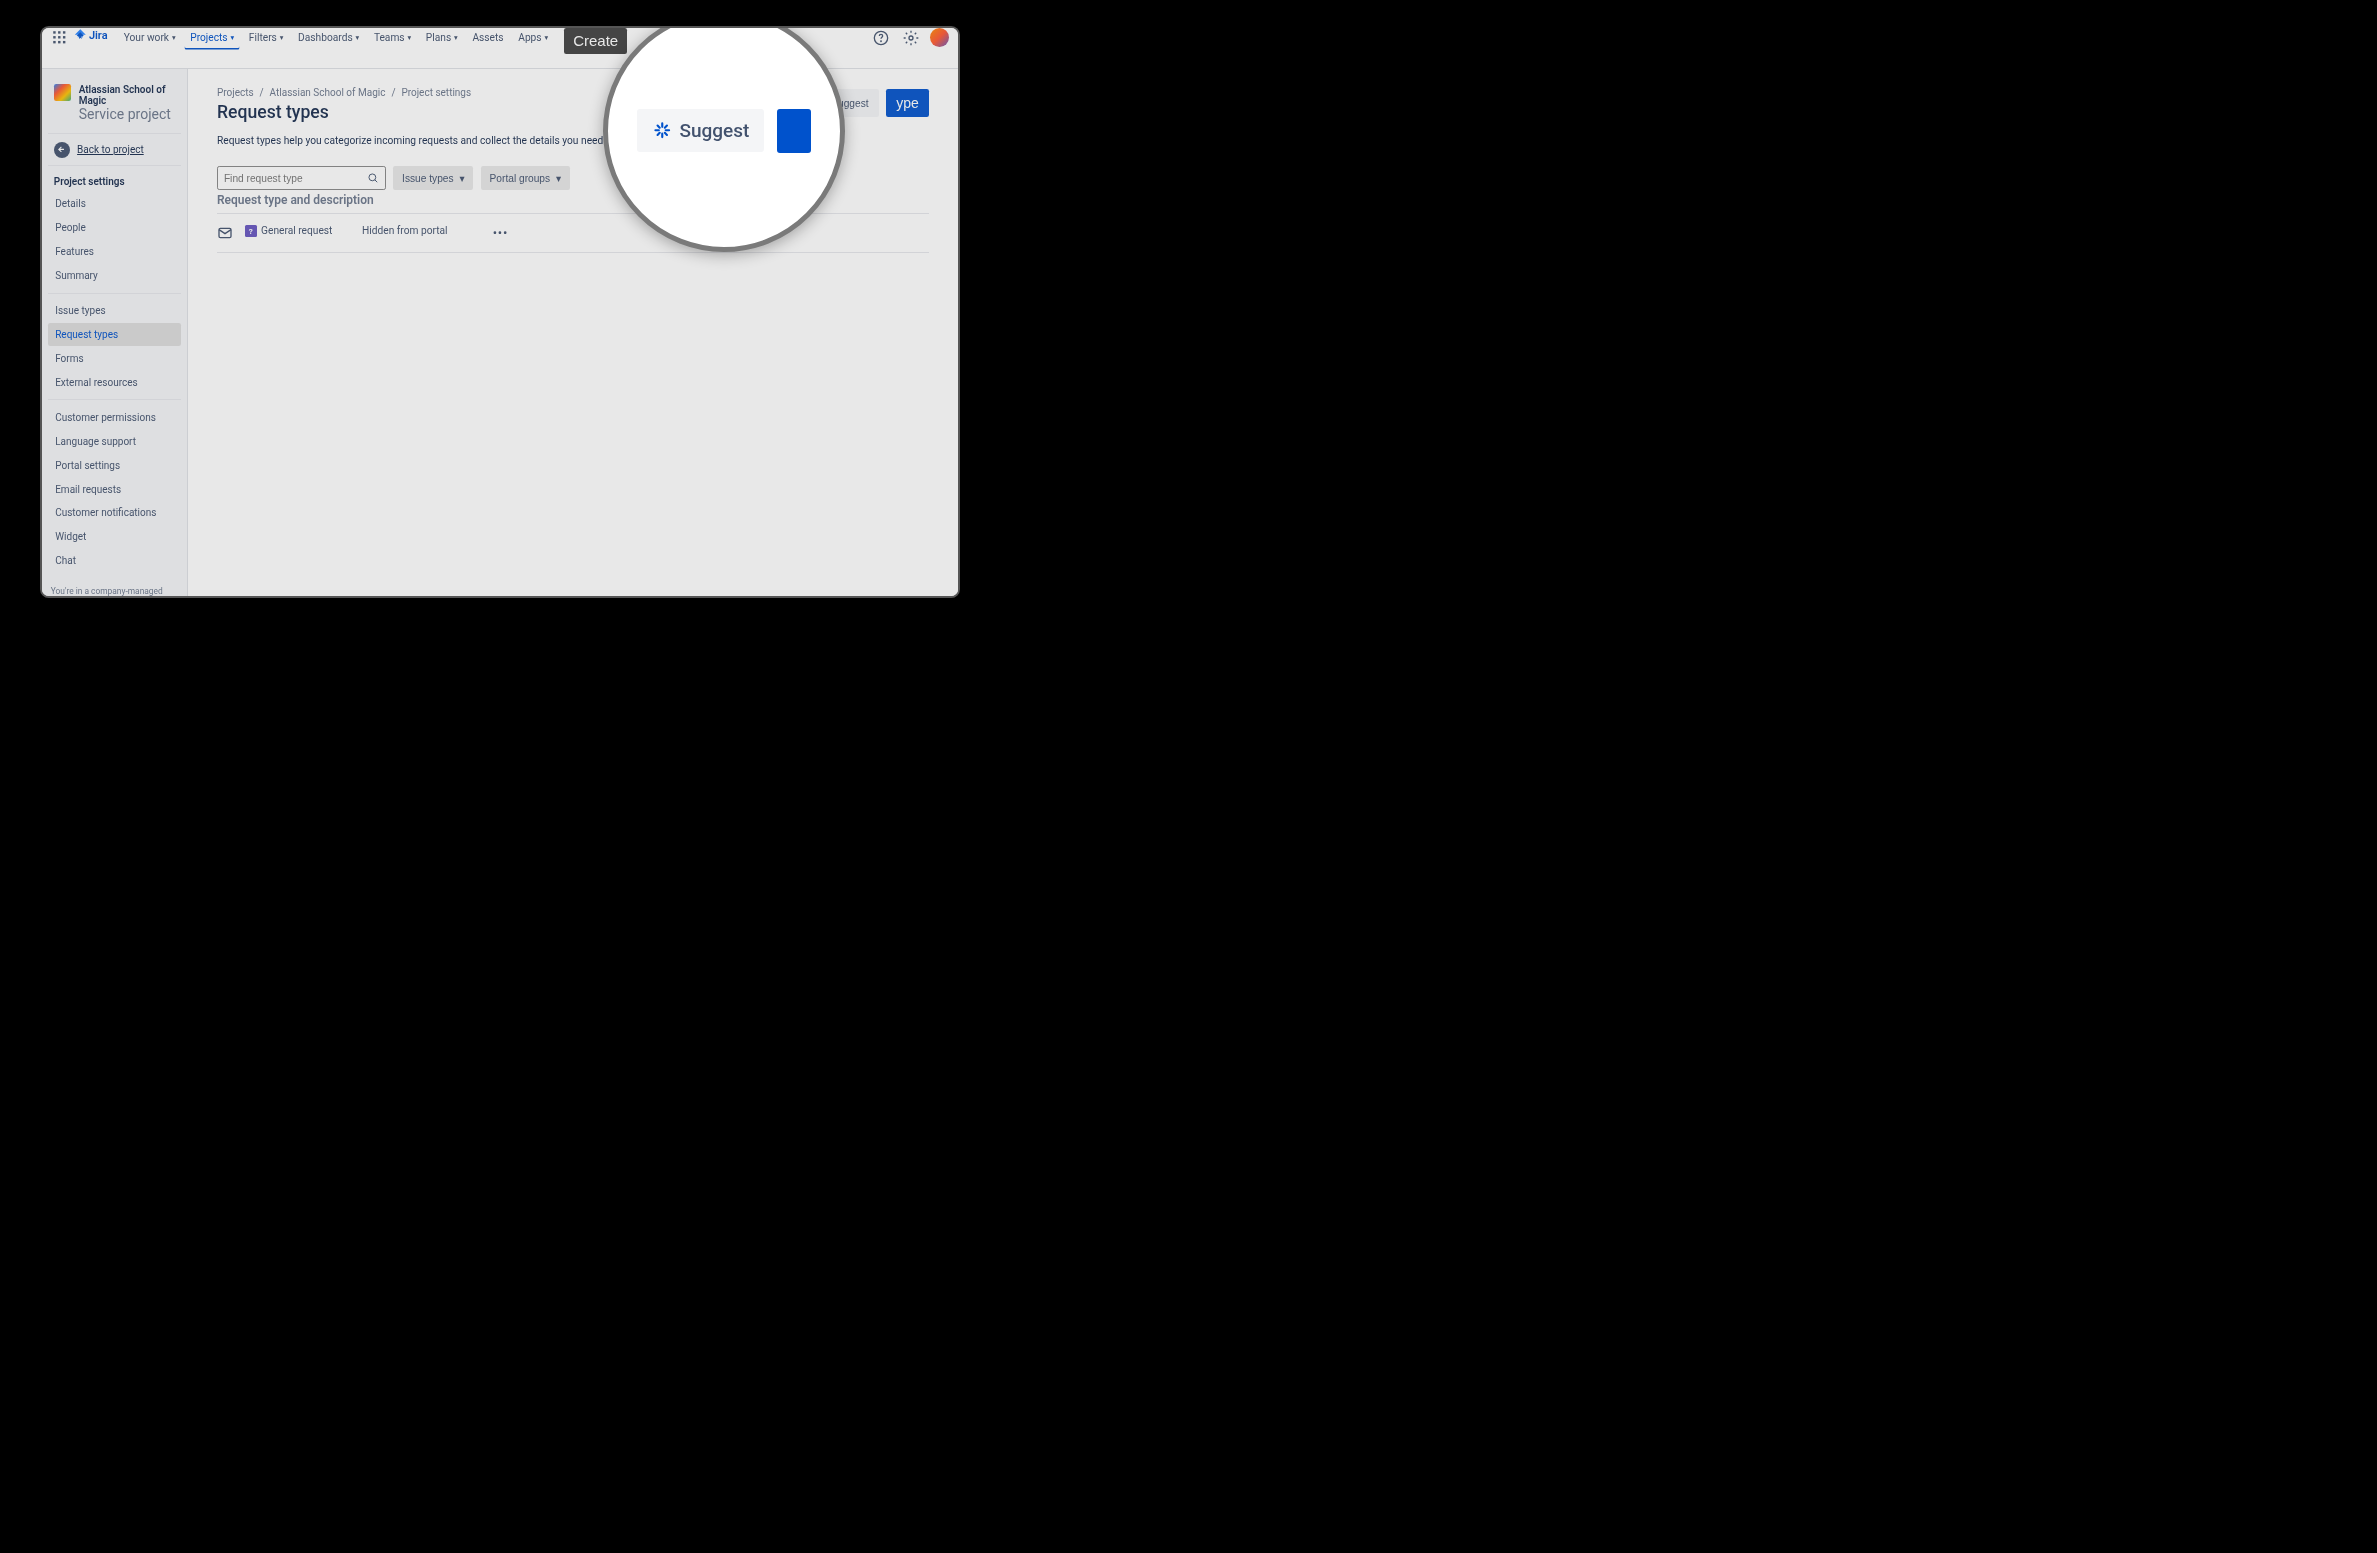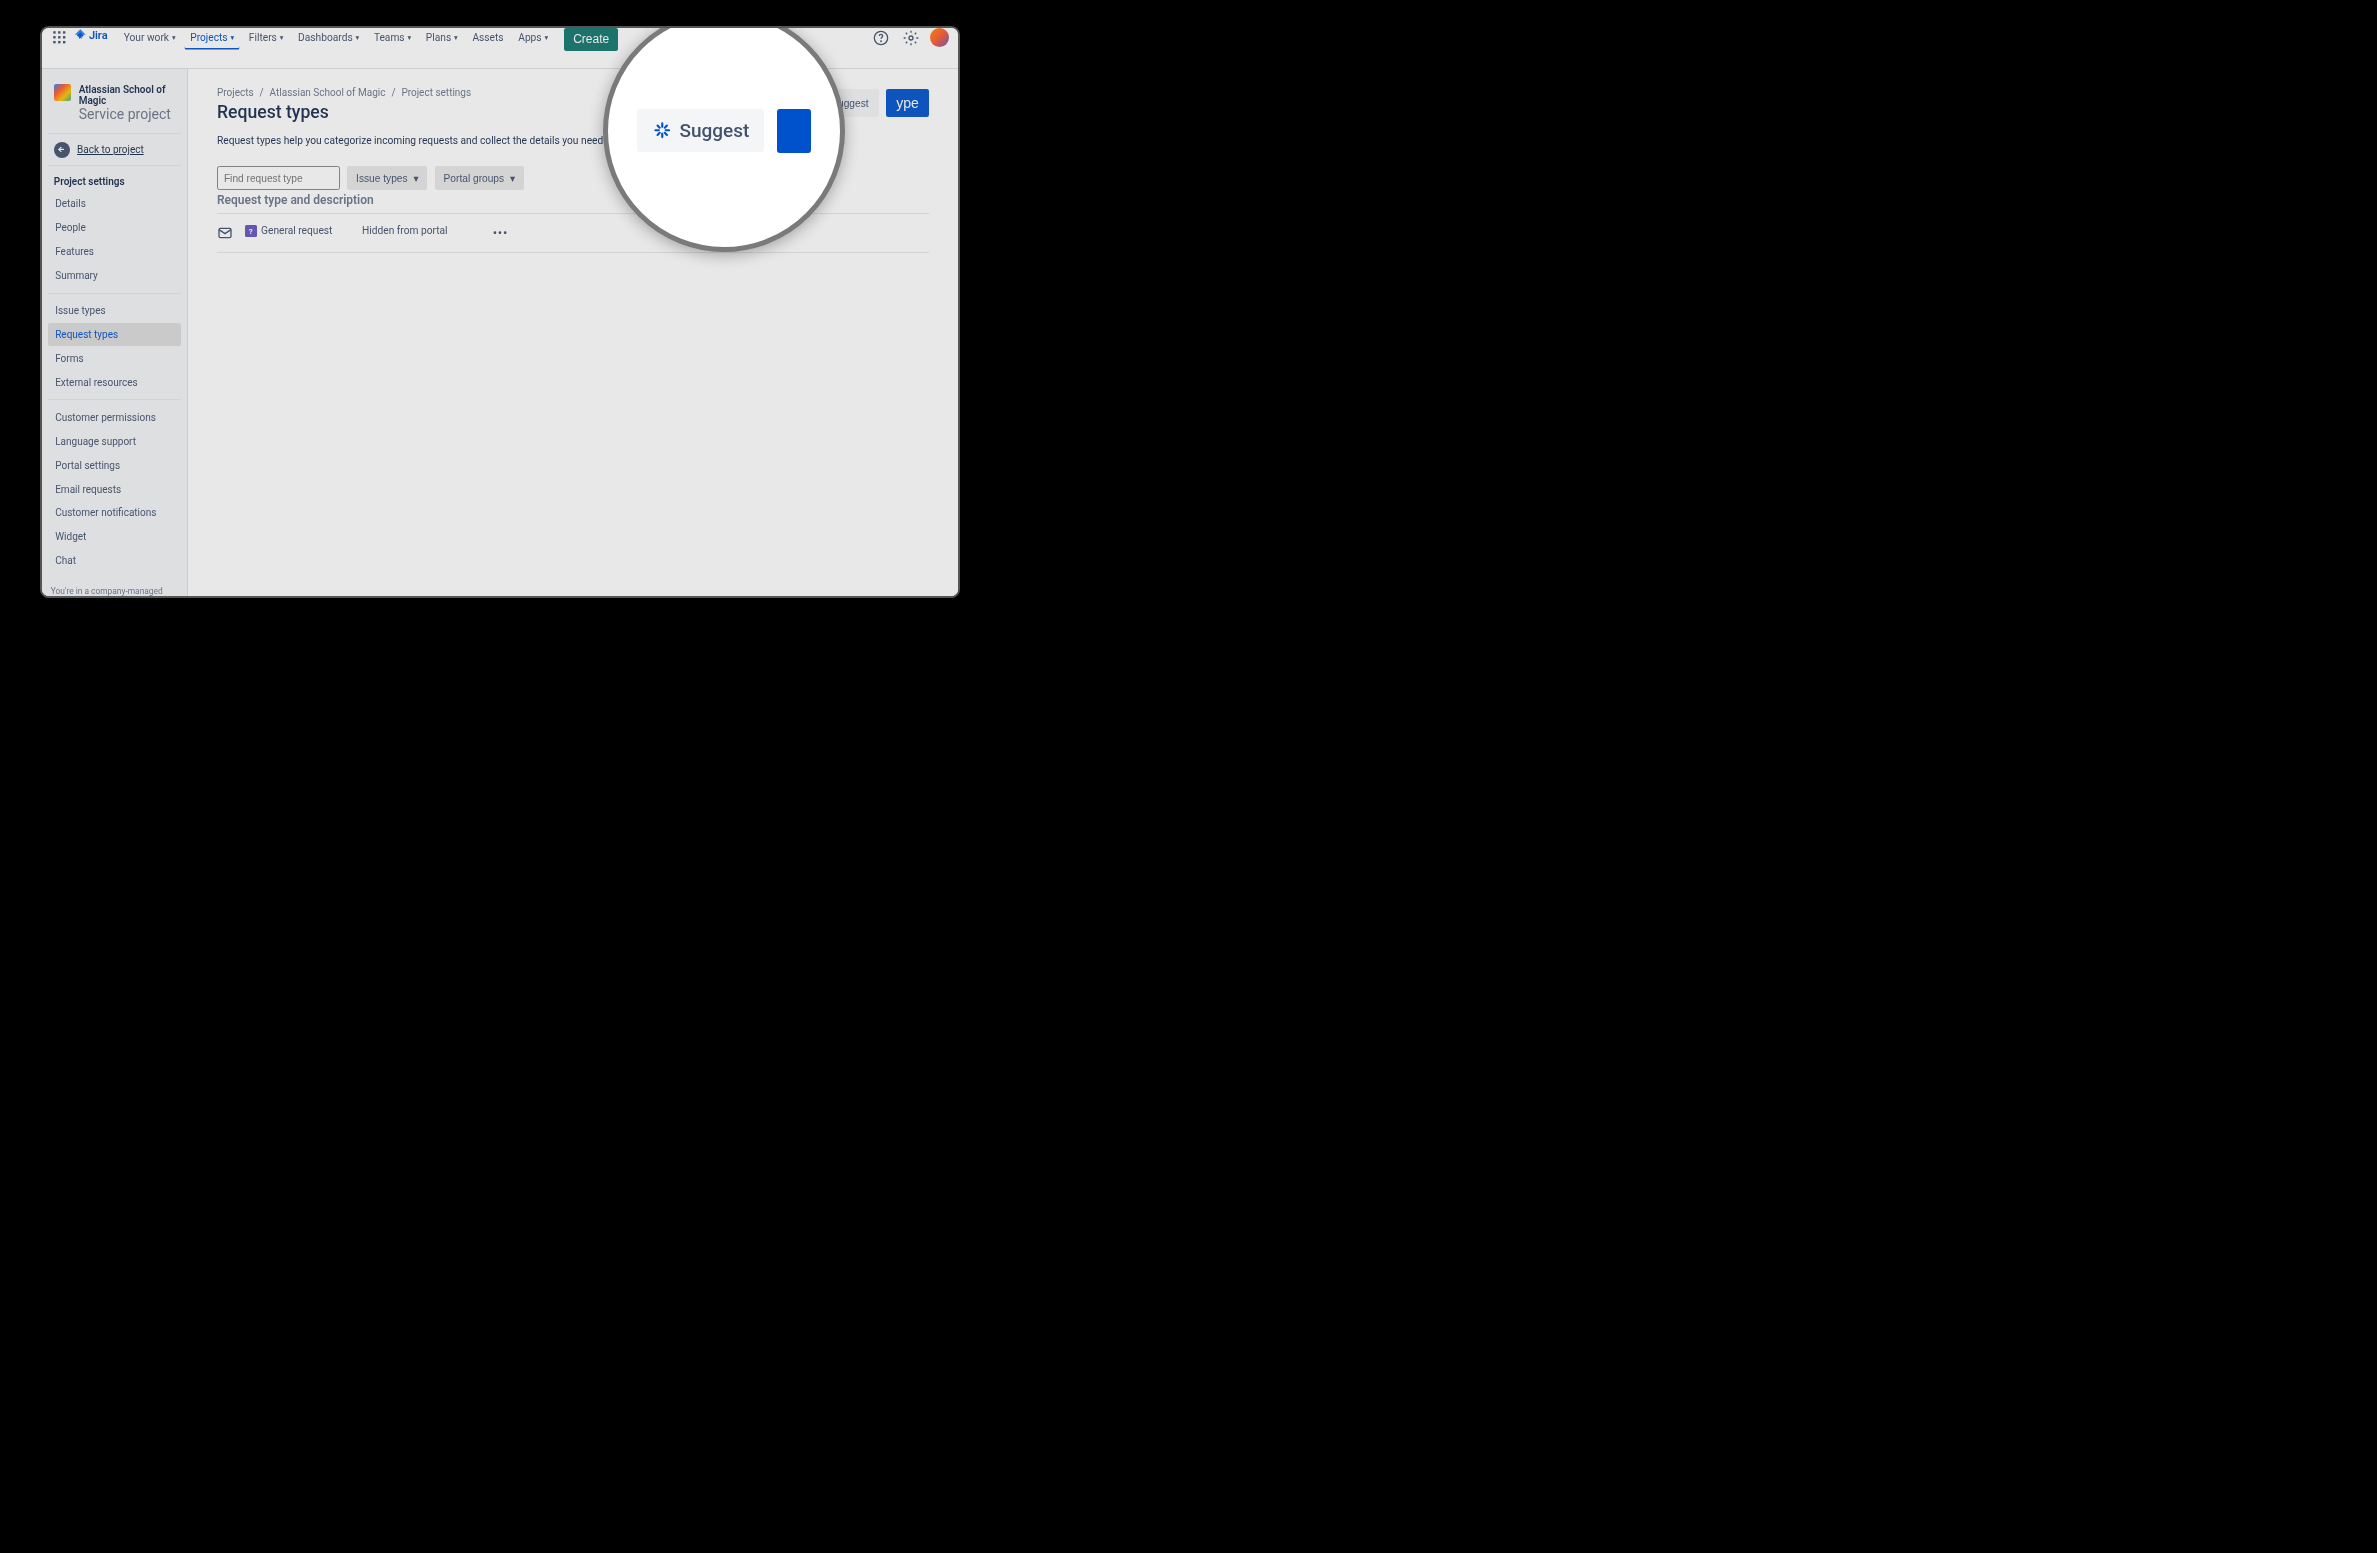--- a/index.html
+++ b/index.html
@@ -7,21 +7,21 @@
 .frame { position: absolute; top: 26px; left: 40px; width: 920px; height: 572px; background: #DEDEDE; border-radius: 8.8px; border: 2.2px solid #555; overflow: hidden; }
 .dim-overlay { position:absolute; inset:0; background: rgba(100,100,100,0.15); pointer-events:none; z-index:5;}
 .topnav { height: 41px; background: #fff; border-bottom: 0.7px solid #DFE1E6; display:flex; align-items:flex-start; padding: 0 8.8px; gap: 1.5px;}
 .app-switch { width:17.6px; height:17.6px; display:flex; align-items:center; justify-content:center; color:#44546F; margin-right:2.9px;}
 .logo { display:flex; align-items:center; gap:1.5px; color:#0052CC; font-weight:600; font-size:11px; margin-right: 8.8px;}
 .logo svg{height:14.6px;}
 .nav-items { display:flex; align-items:center; gap:2.9px;}
 .nav-item { padding: 4.4px 5.9px; color:#42526E; font-size:10.2px; display:flex; align-items:center; gap:2.9px; cursor:pointer; border-radius:2.2px;}
 .nav-item.active { color:#0052CC; box-shadow: 0 2.2px 0 -0.7px #0052CC;}
 .nav-item .chev { font-size:7.3px; color:inherit;}
-.create-btn { background:#0f766e; color:#fff; padding: 4.4px 8.8px; border:none; border-radius:2.2px; font-size:12px; margin-left:8.8px; cursor:pointer;}
+.create-btn { background:#404040; color:#fff; padding: 4.4px 8.8px; border:none; border-radius:2.2px; font-size:15px; margin-left:8.8px; cursor:pointer;}
 .nav-right { margin-left:auto; display:flex; align-items:center; gap:10.2px;}
 .nav-icon { width:19px; height:19px; display:flex; align-items:center; justify-content:center; color:#44546F; cursor:pointer;}
 .avatar { width:19px; height:19px; border-radius:50%; background: linear-gradient(135deg,#FF8B00,#FF5630,#6554C0); }
 .body-row { display:flex; height: calc(100% - 41px);}
 .sidebar { width: 146px; background:#F4F5F7; border-right:0.7px solid #DFE1E6; display:flex; flex-direction:column; font-size:10px;}
 .sb-inner{padding:5.9px;}
 .proj-head { display:flex; gap:7.3px; padding: 8.8px 5.9px;}
 .proj-icon { width:17.6px; height:17.6px; border-radius:2.2px; background: linear-gradient(135deg,#2684FF,#FF5630,#FFC400,#36B37E); flex-shrink:0;}
 .proj-title { font-weight:600; color:#172B4D; font-size:10px;}
 .proj-sub { color:#6B778C; font-size:14px;}
@@ -37,21 +37,21 @@
 .crumbs a{color:#6B778C; text-decoration:none;}
 .crumbs .sep{color:#6B778C;}
 .h1 { font-size:17.6px; font-weight:500; color:#172B4D; margin-top:4.4px;}
 .header-row{display:flex; align-items:flex-start; justify-content:space-between;}
 .header-btns{display:flex; gap:7.3px; margin-top:2.9px;}
 .btn-sec{background:#F4F5F7; border:none; padding:5.9px 10.2px; border-radius:2.2px; color:#42526E; font-size:10.2px; display:flex; align-items:center; gap:4.4px; cursor:pointer;}
 .btn-prim{background:#0052CC; color:#fff; border:none; padding:5.9px 10.2px; border-radius:2.2px; font-size:14px; cursor:pointer;}
 .subtext{color:#172B4D; margin-top:13px; font-size:10.2px;}
 .subtext a{color:#0052CC; text-decoration:none;}
 .filter-row{display:flex; gap:7.3px; margin-top:20.5px;}
-.search-box{border:0.7px solid #888; border-radius:2.2px; width:123px; height:23.4px; display:flex; align-items:center; padding:0 5.9px; background:#fff;}
+.search-box{border:0.7px solid #888; border-radius:2.2px; width:169px; height:23.4px; display:flex; align-items:center; padding:0 5.9px; background:#fff;}
 .search-box input{border:none; outline:none; flex:1; font-size:10.2px; background:transparent;}
 .filter-btn{background:#E8E8E8; border:none; border-radius:2.2px; padding:0 8.8px; height:23.4px; font-size:10.2px; color:#42526E; display:flex; align-items:center; gap:5.9px; cursor:pointer;}
 .tbl-head{display:flex; margin-top:3px; border-bottom:0.7px solid #E5E7EB; padding-bottom:5.9px; font-size:12px; color:#6B778C; font-weight:600;}
 .col-desc{flex: 1 1 366px;}
 .col-issuetype{width:117px;}
 .col-portal{width:117px;}
 .col-act{width:29px;}
 .row{display:flex; padding:10.2px 0; border-bottom:0.7px solid #E5E7EB;}
 .row-ico{width:28px; display:flex; justify-content:flex-start; padding-top:1.5px; color:#42526E;}
 .row-main{flex:1;}

